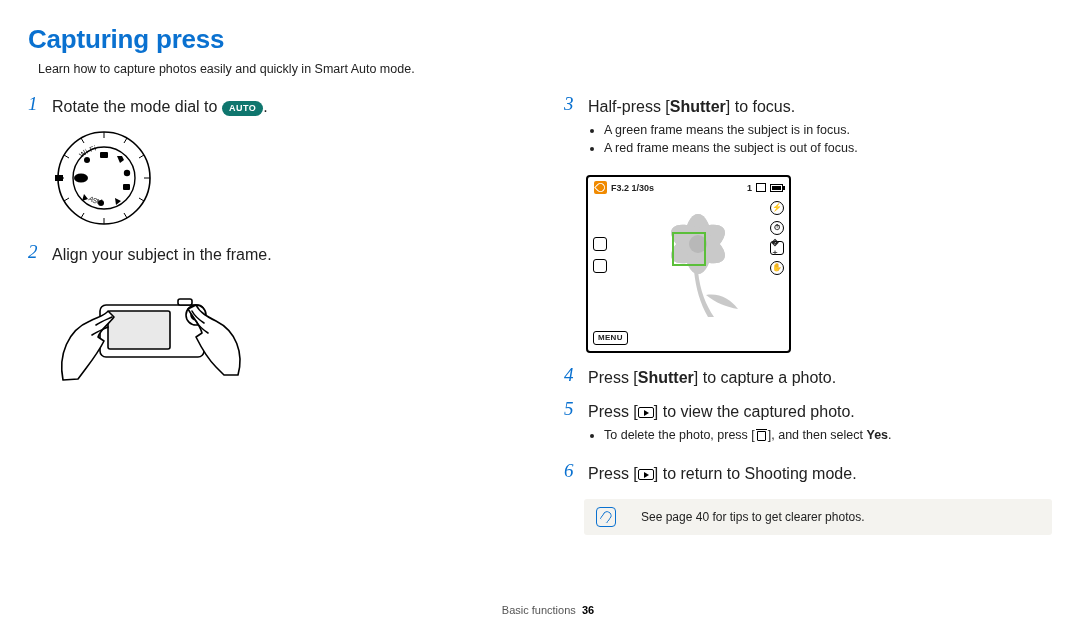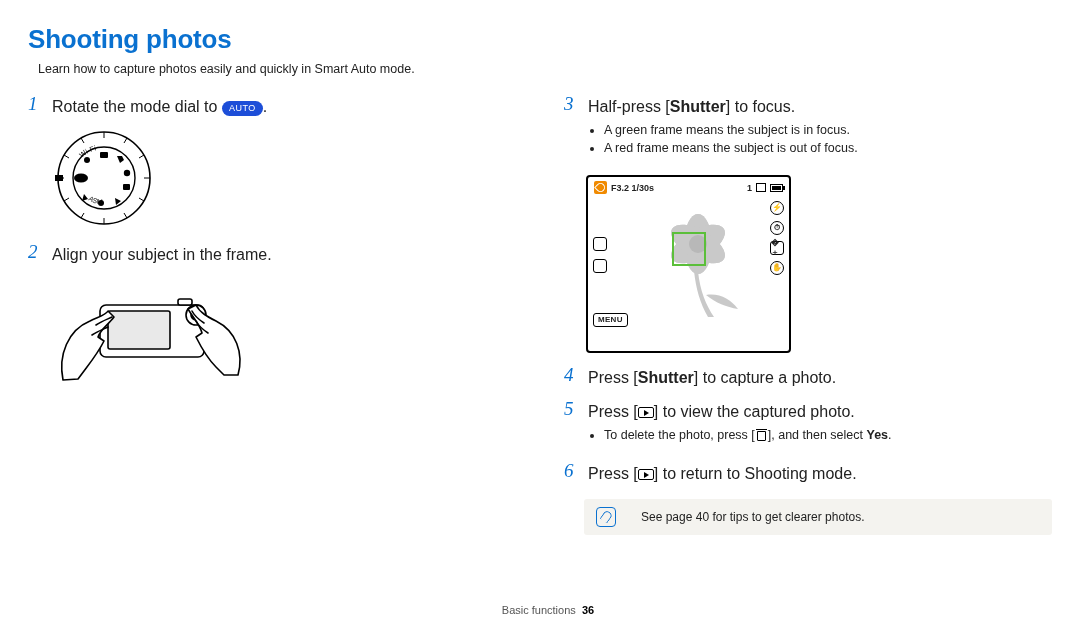--- a/index.html
+++ b/index.html
@@ -54,25 +54,25 @@
   .step-text { font-size:16px; }
   .bold { font-weight:700; }
   ul.bullets {
     margin:4px 0 8px 0;
     padding-left:16px;
     font-size:12.5px;
   }
   ul.bullets li { margin-bottom:2px; }
   .pill {
     display:inline-block;
-    background:#1d4ed8;
+    background:#0f766e;
     color:#fff;
     border-radius:9px;
     font-size:9px;
-    font-weight:400;
+    font-weight:700;
     letter-spacing:0.5px;
     padding:1.5px 7px 1px 7px;
     vertical-align:1px;
     line-height:1.3;
   }
   .keybox {
     display:inline-block;
     border:1.4px solid #000;
     border-radius:2px;
     width:16px;
@@ -164,21 +164,21 @@
   }
   .lcd .flower {
     position:absolute; left:40px; top:22px; width:140px; height:120px;
   }
   .lcd .focusbox {
     position:absolute; left:84px; top:55px;
     width:34px; height:34px;
     border:2.5px solid #5bbf3a;
   }
   .lcd .menubtn {
-    position:absolute; left:5px; bottom:24px;
+    position:absolute; left:5px; bottom:6px;
     border:1.3px solid #000; border-radius:3px;
     font-size:8px; font-weight:700; padding:1px 4px;
     letter-spacing:0.3px;
   }
   .tipbox {
     background:#f4f3ef;
     border-radius:3px;
     padding:8px 12px;
     display:flex;
     align-items:center;
@@ -211,21 +211,21 @@
     text-align:center;
     font-size:11px;
     color:#555;
     margin-left:16px;
   }
   .footer b { font-weight:700; color:#000; }
 </style>
 </head>
 <body>
 
-<h1 class="title">Shooting photos</h1>
+<h1 class="title">Capturing press</h1>
 <div class="subtitle">Learn how to capture photos easily and quickly in Smart Auto mode.</div>
 
 <div class="cols">
 
   <div class="col">
 
     <div class="step">
       <div class="step-num">1</div>
       <div class="step-body">
         <span class="step-text">Rotate the mode dial to </span><span class="pill">AUTO</span><span class="step-text">.</span>

